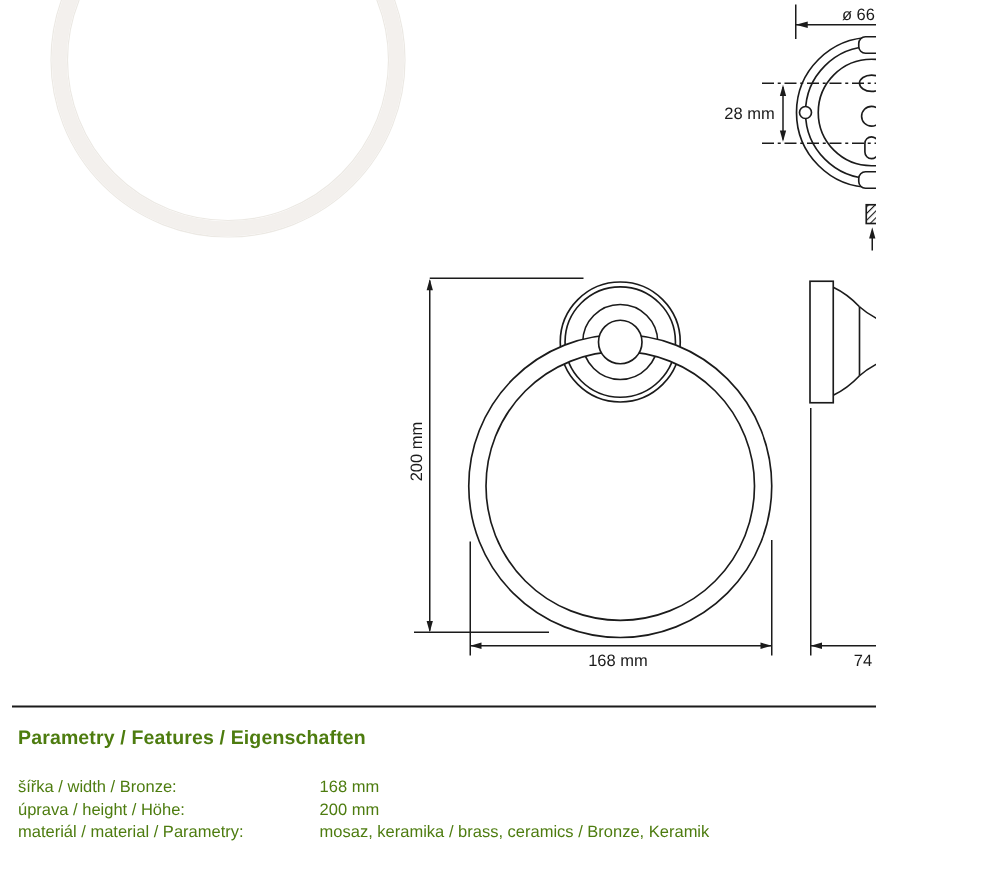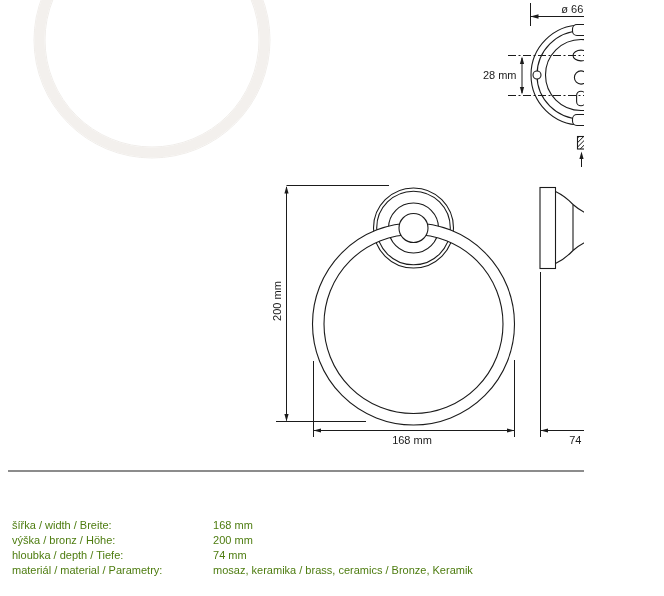--- a/index.html
+++ b/index.html
@@ -123,33 +123,30 @@
         <path d="M540.5,430.5 H631"></path>
         <polygon points="540.5,430.5 548,428.4 548,432.6" fill="#1b1b1b" stroke="none"></polygon>
         <polygon points="631,430.5 623.5,428.4 623.5,432.6" fill="#1b1b1b" stroke="none"></polygon>
       </g>
       <text x="586" y="444" text-anchor="middle" stroke="none" fill="#1b1b1b">74 mm</text>
     </g>
 
     <path d="M8,471 H657" stroke="#1b1b1b" stroke-width="1.2"></path>
   </svg>
 
+  <div class="params-heading">Parametry / Features / Eigenschaften</div>
 
   <div class="params-rows">
     <div class="spec-row">
-      <span class="spec-label">šířka / width / Breite:</span>
+      <span class="spec-label">šířka / width / Bronze:</span>
       <span class="spec-value">168 mm</span>
     </div>
     <div class="spec-row">
-      <span class="spec-label">výška / bronz / Höhe:</span>
+      <span class="spec-label">úprava / height / Höhe:</span>
       <span class="spec-value">200 mm</span>
-    </div>
-    <div class="spec-row">
-      <span class="spec-label">hloubka / depth / Tiefe:</span>
-      <span class="spec-value">74 mm</span>
     </div>
     <div class="spec-row">
       <span class="spec-label">materiál / material / Parametry:</span>
       <span class="spec-value">mosaz, keramika / brass, ceramics / Bronze, Keramik</span>
     </div>
   </div>
 
 </div>
 
 </body></html>

